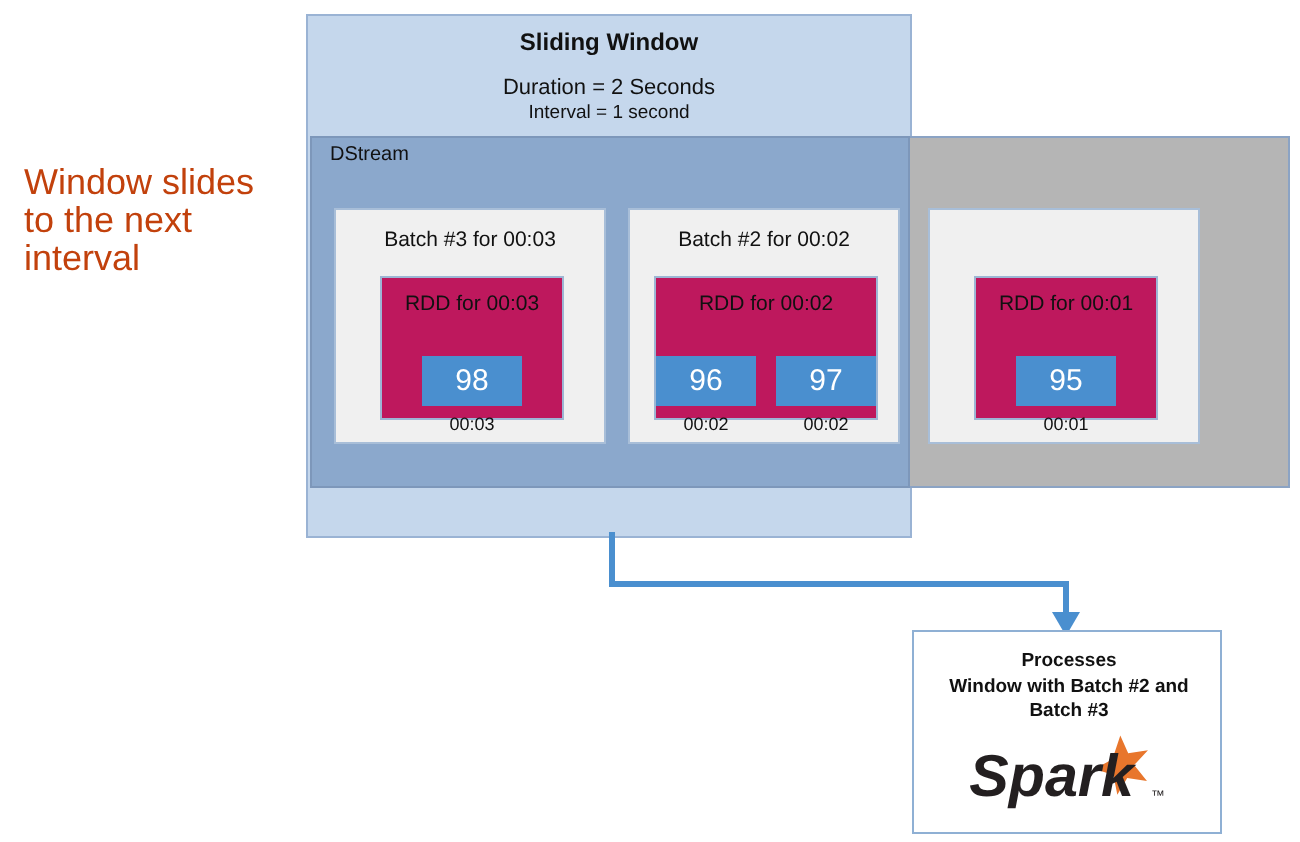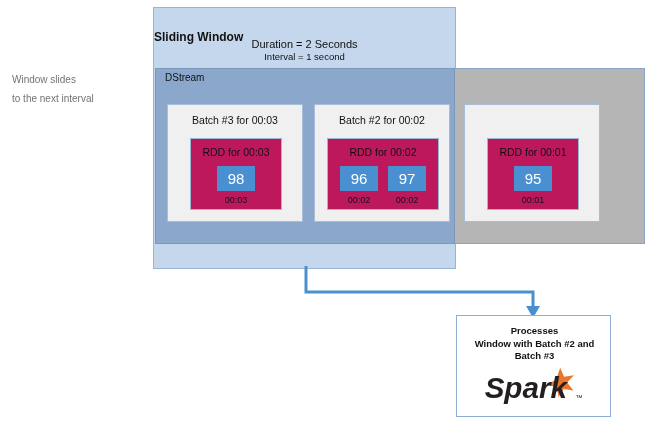--- a/index.html
+++ b/index.html
@@ -8,33 +8,33 @@
     background:#ffffff;
     font-family:"Liberation Sans","DejaVu Sans",sans-serif;
     color:#1a1a1a;
     overflow:hidden;
     position:relative;
   }
   #stage{position:absolute;left:0;top:0;width:650px;height:421px;}
 
   
   .caption{
-    position:absolute;left:12px;top:70px;width:135px;
-    font-size:10px;line-height:19px;color:#737373;
+    position:absolute;left:12px;top:82px;width:135px;
+    font-size:18px;line-height:19px;color:#c2410c;
     white-space:pre-line;
   }
 
   
   .sliding-window{
     position:absolute;left:153px;top:7px;width:303px;height:262px;
     background:#c5d7ec;border:1px solid #9ab3d4;box-sizing:border-box;
   }
   .sw-title{
-    position:absolute;left:0;top:22px;width:100%;
-    text-align:left;font-size:12px;font-weight:bold;color:#111;
+    position:absolute;left:0;top:6px;width:100%;
+    text-align:center;font-size:12px;font-weight:bold;color:#111;
   }
   .sw-sub1{
     position:absolute;left:0;top:30px;width:100%;
     text-align:center;font-size:11px;color:#111;
   }
   .sw-sub2{
     position:absolute;left:0;top:43px;width:100%;
     text-align:center;font-size:9.5px;color:#111;
   }
 
@@ -75,23 +75,23 @@
   .rdd-title{
     position:absolute;left:0;top:7px;width:100%;
     text-align:center;font-size:10.5px;color:#111;
   }
   .chips{
     position:absolute;left:0;top:27px;width:100%;
     display:flex;justify-content:center;gap:10px;
   }
   .chip-col{display:flex;flex-direction:column;align-items:center;}
   .chip{
-    width:38px;height:25px;background:#4a8fcf;
+    width:50px;height:25px;background:#4a8fcf;
     display:flex;align-items:center;justify-content:center;
-    color:#ffffff;font-size:15px;line-height:25px;
+    color:#ffffff;font-size:15px;line-height:25px;margin-top:12px;
   }
   .chip-ts{
     margin-top:4px;font-size:9px;color:#111;text-align:center;
   }
 
   
   .arrow-svg{position:absolute;left:296px;top:264px;}
 
   
   .app-box{

